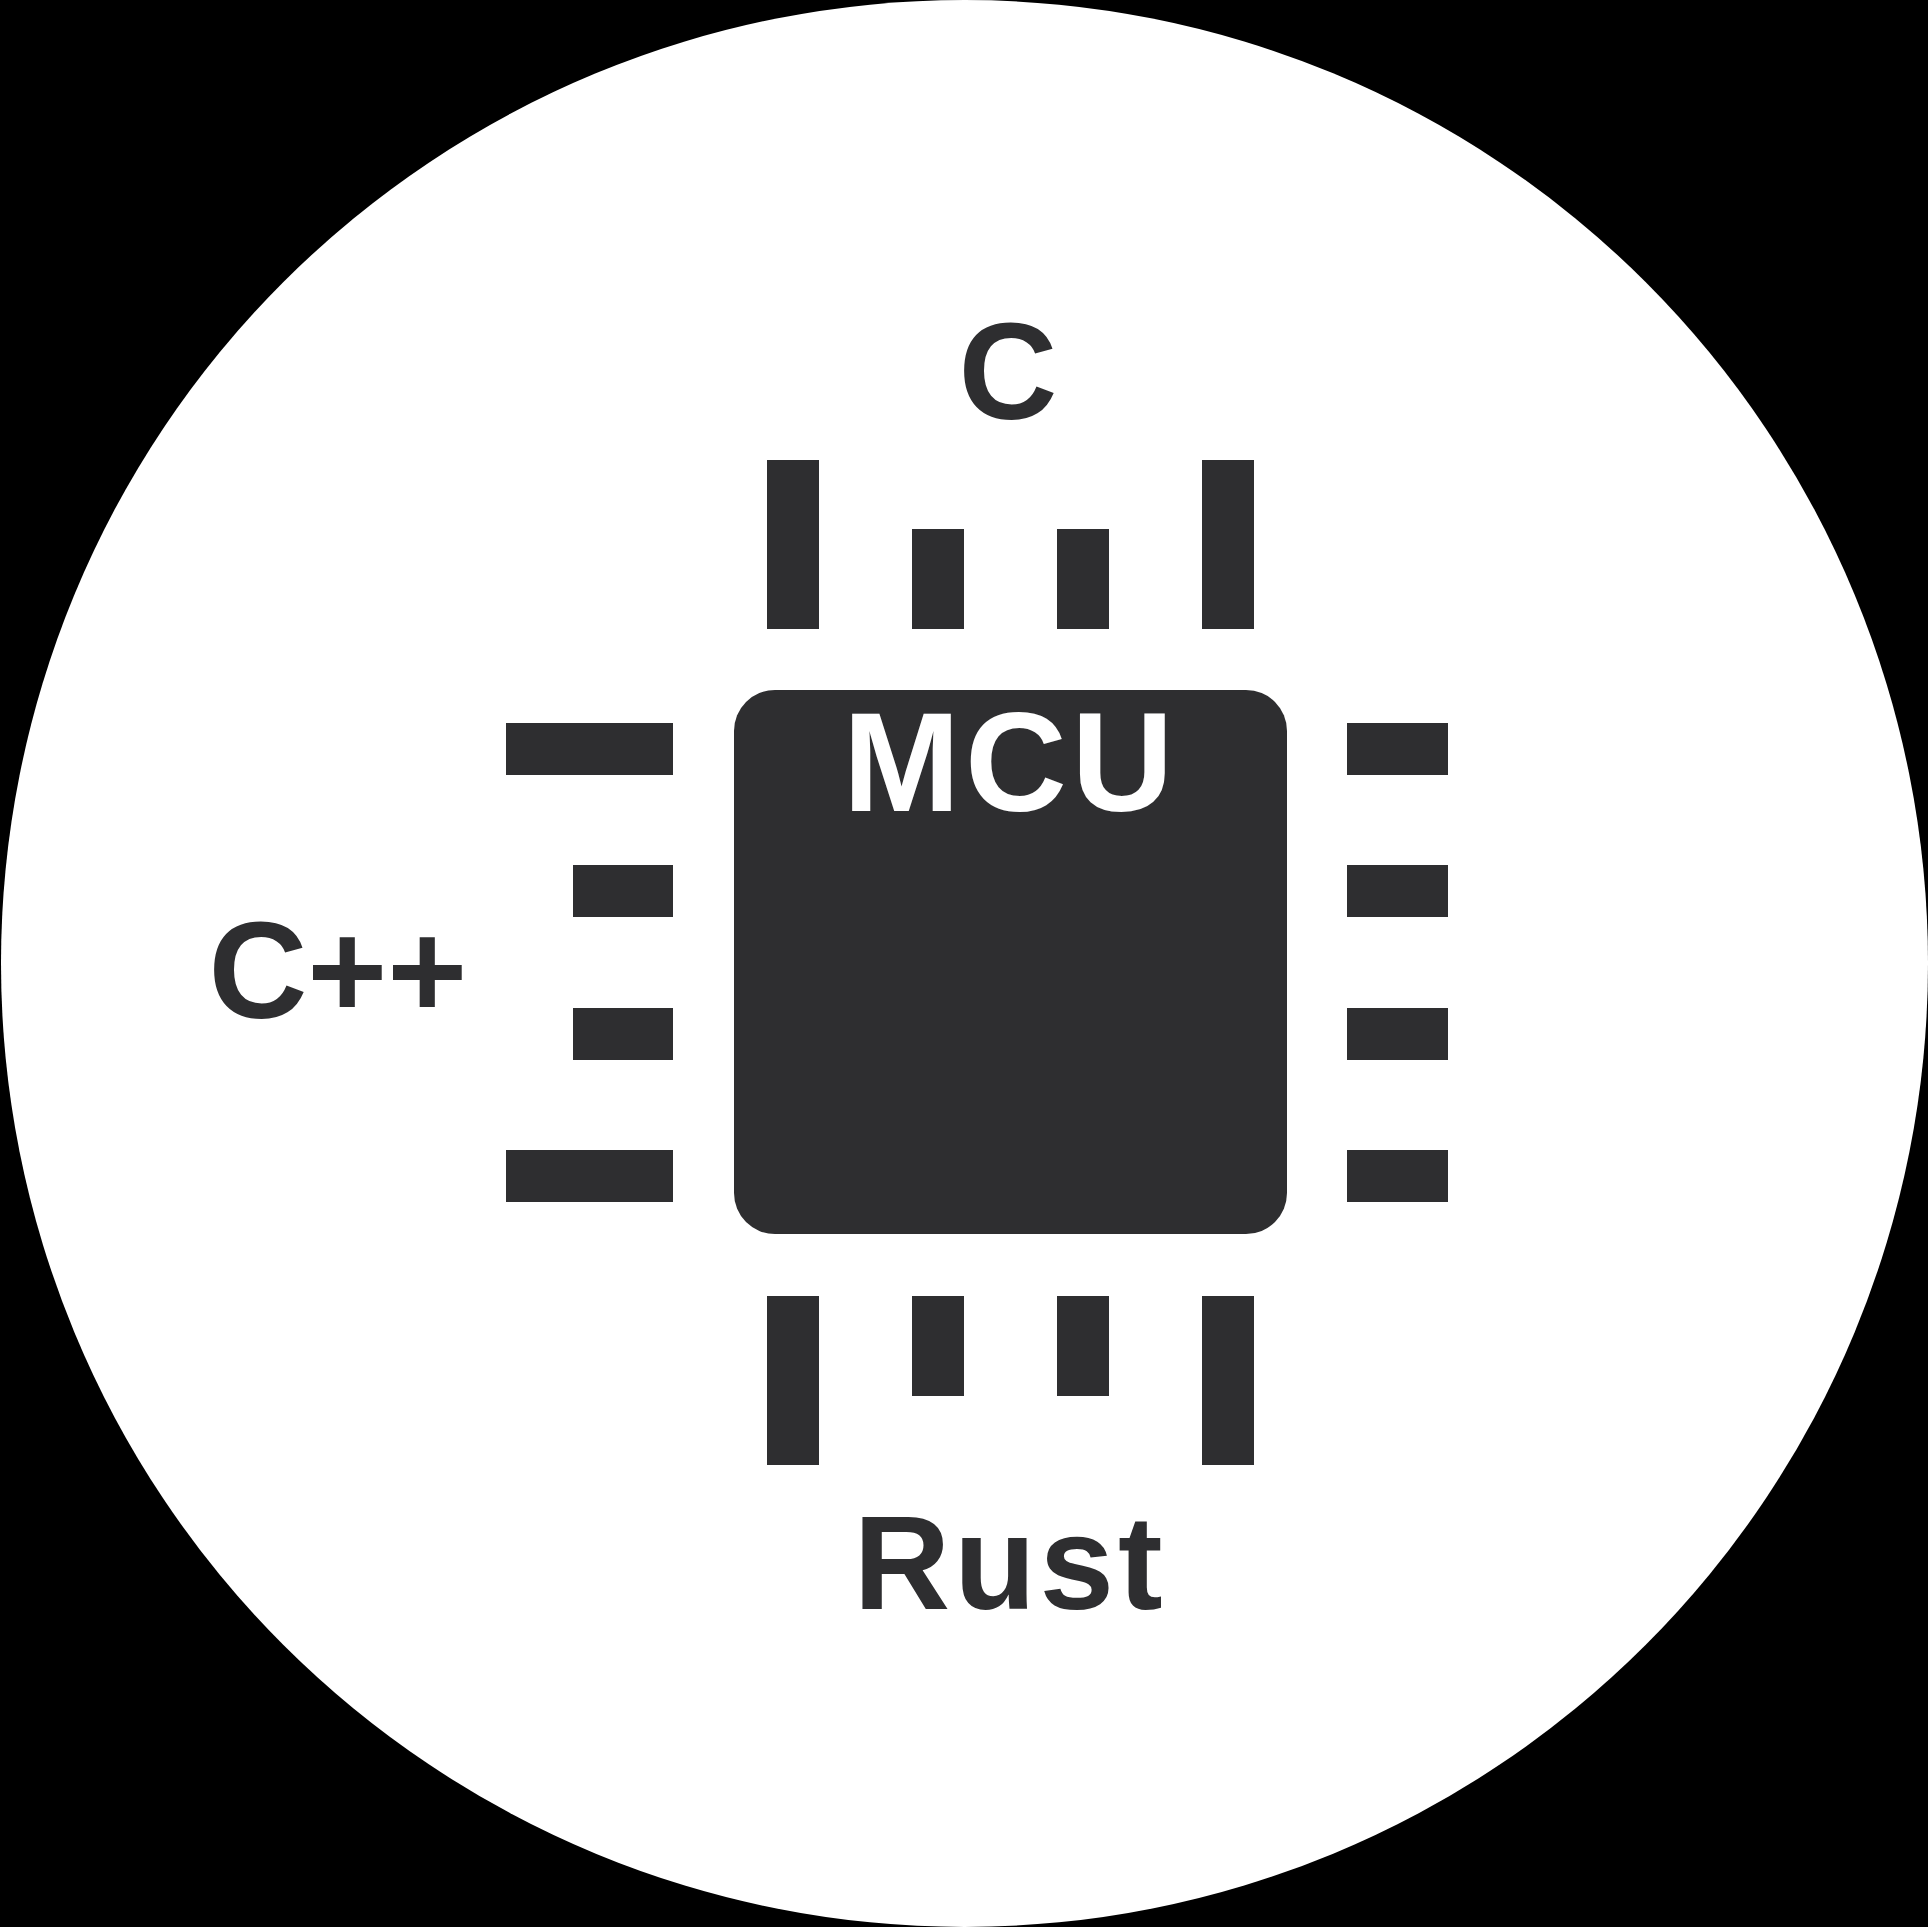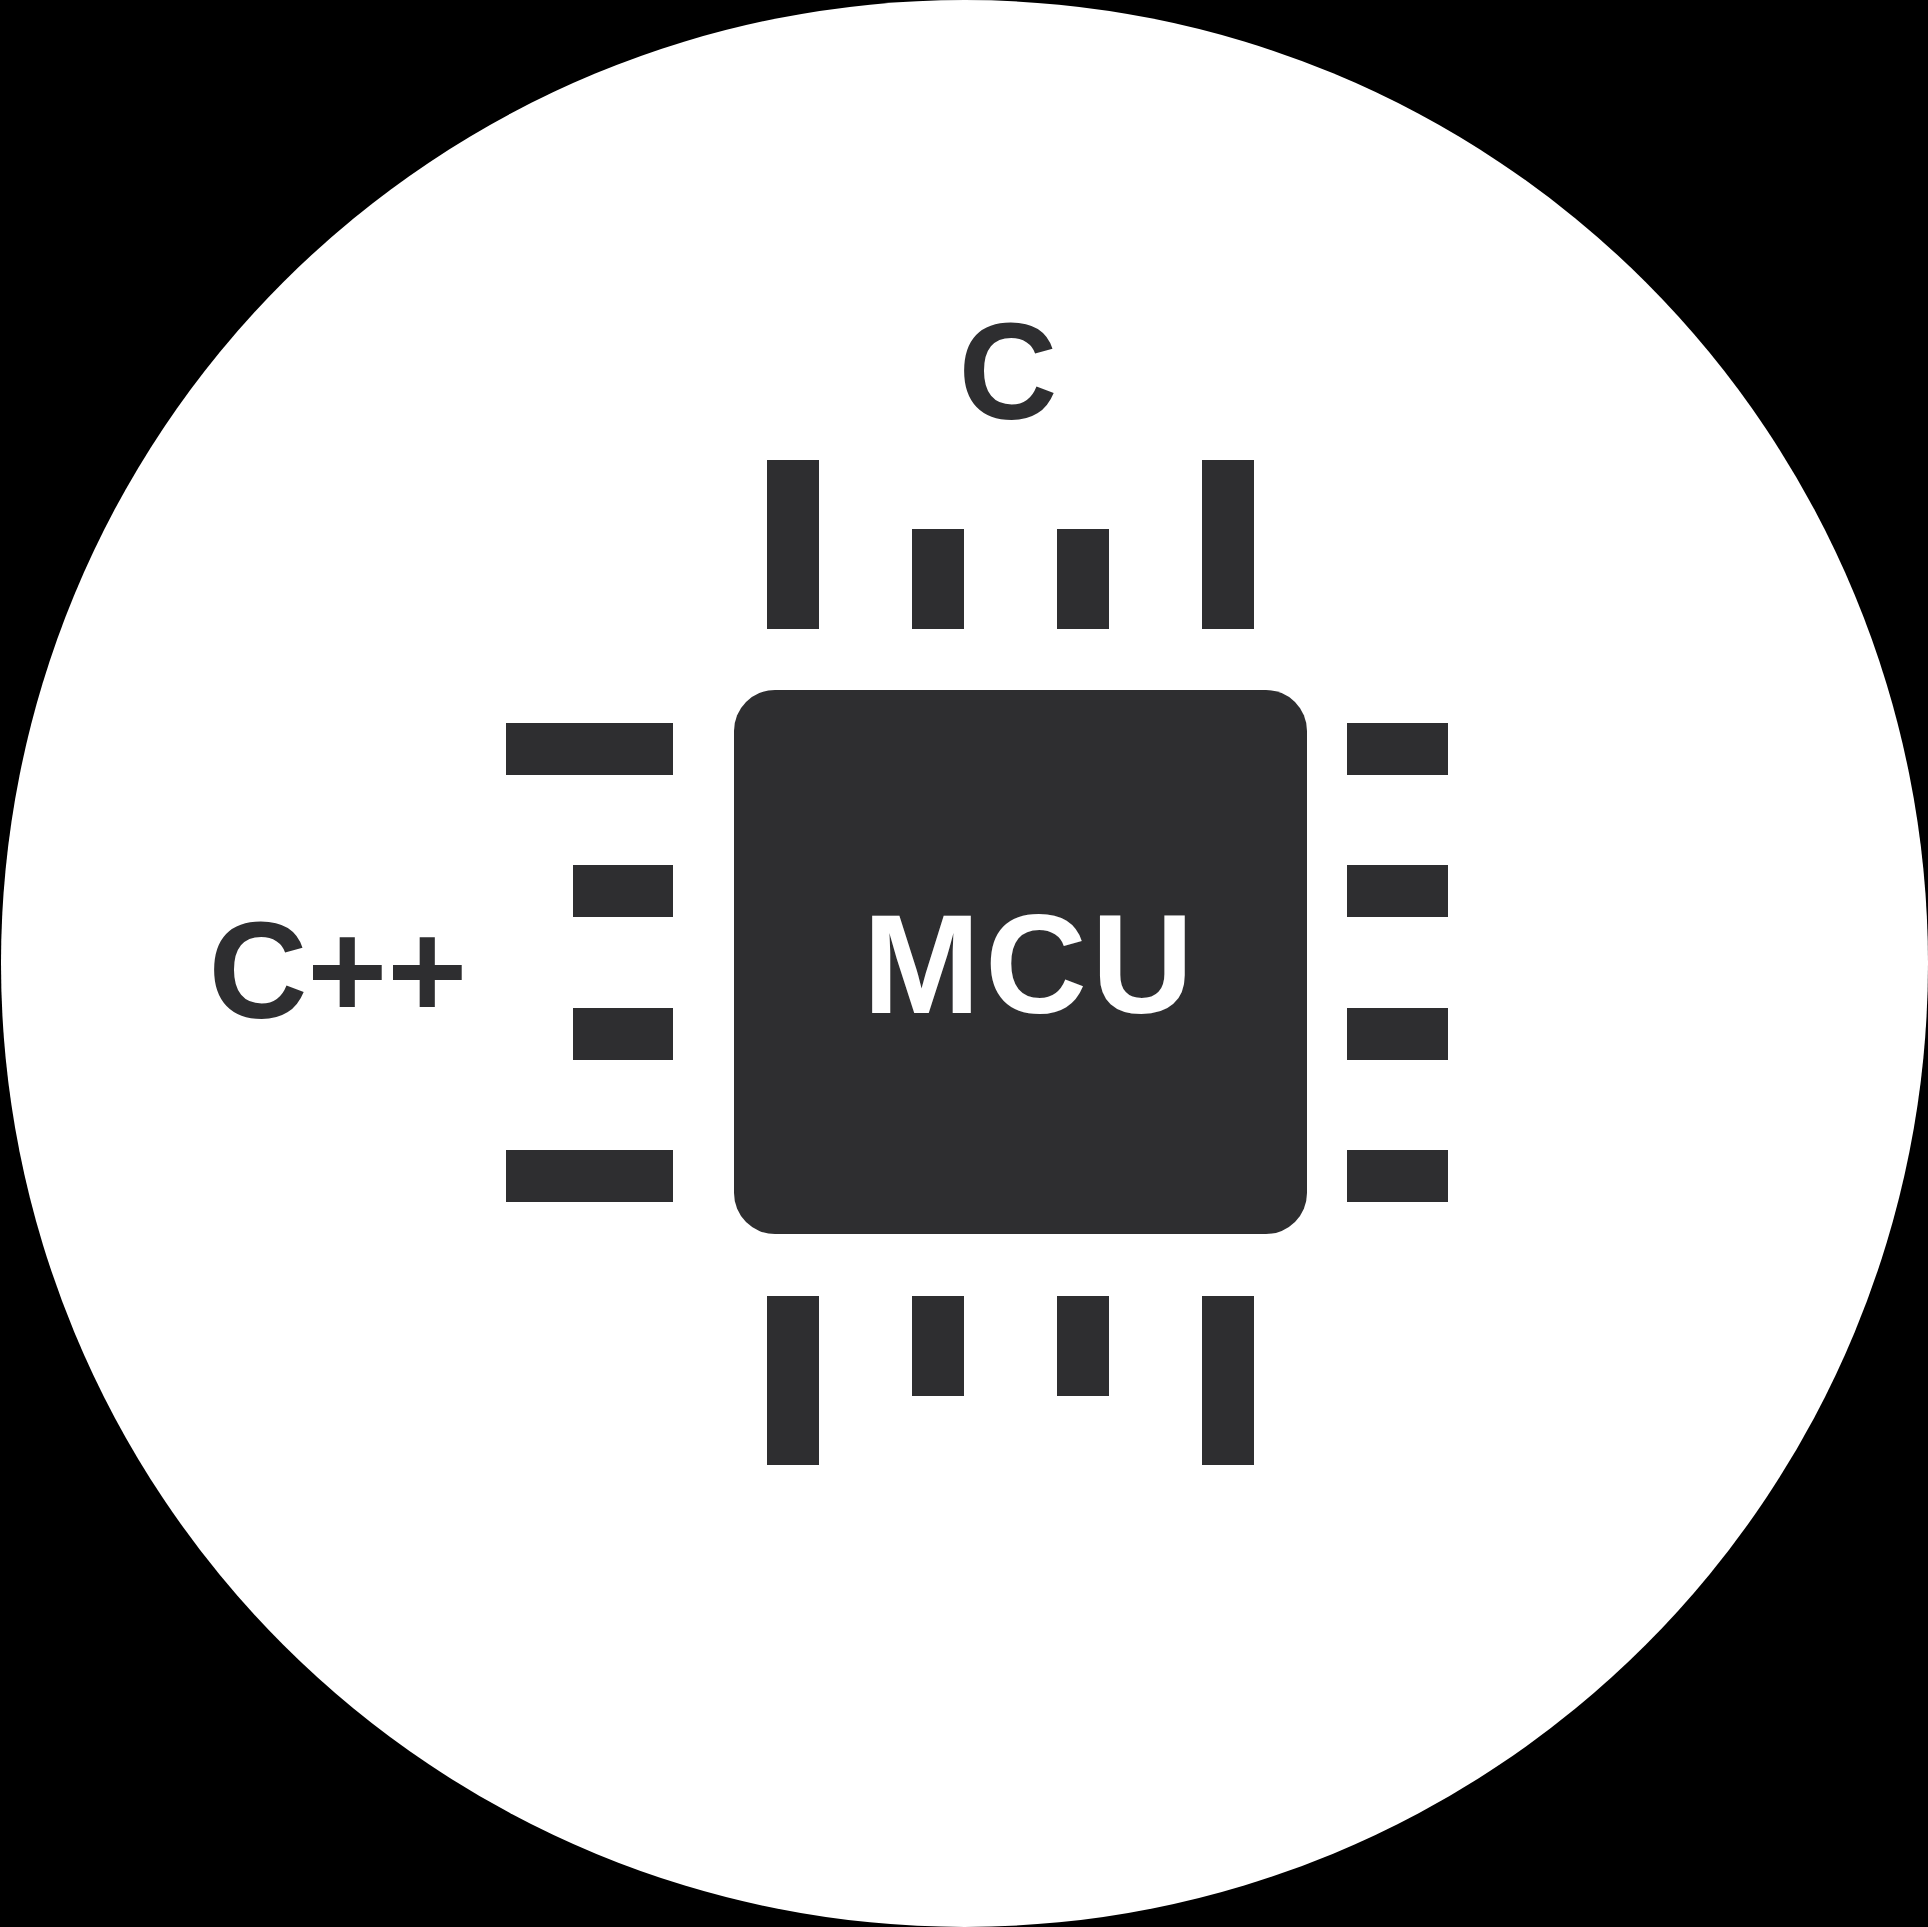--- a/index.html
+++ b/index.html
@@ -27,23 +27,22 @@
   
   .chip {
     position: absolute;
     left: 733px;
     top: 690px;
     width: 553px;
     height: 544px;
     background: var(--icon, #2e2e30);
     border-radius: 41px;
     display: flex;
-    align-items: center;
+    align-items: flex-start;
     justify-content: center;
-    padding-left: 20px;
   }
   .chip-label {
     color: var(--chip-text, #ffffff);
     font-size: 141px;
     font-weight: bold;
     letter-spacing: 4.7px;
     line-height: 1;
     transform: translateY(1.9px);
   }
   
@@ -114,16 +113,17 @@
       <div class="pin h pr3"></div>
       <div class="pin h pr4"></div>
 
       <div class="chip">
         <span class="chip-label">MCU</span>
       </div>
     </div>
 
     <span class="lang lang-top">C</span>
     <span class="lang lang-left">C++</span>
+    <span class="lang lang-bottom">Rust</span>
 
   </div>
 </div>
 
 
 </body></html>

